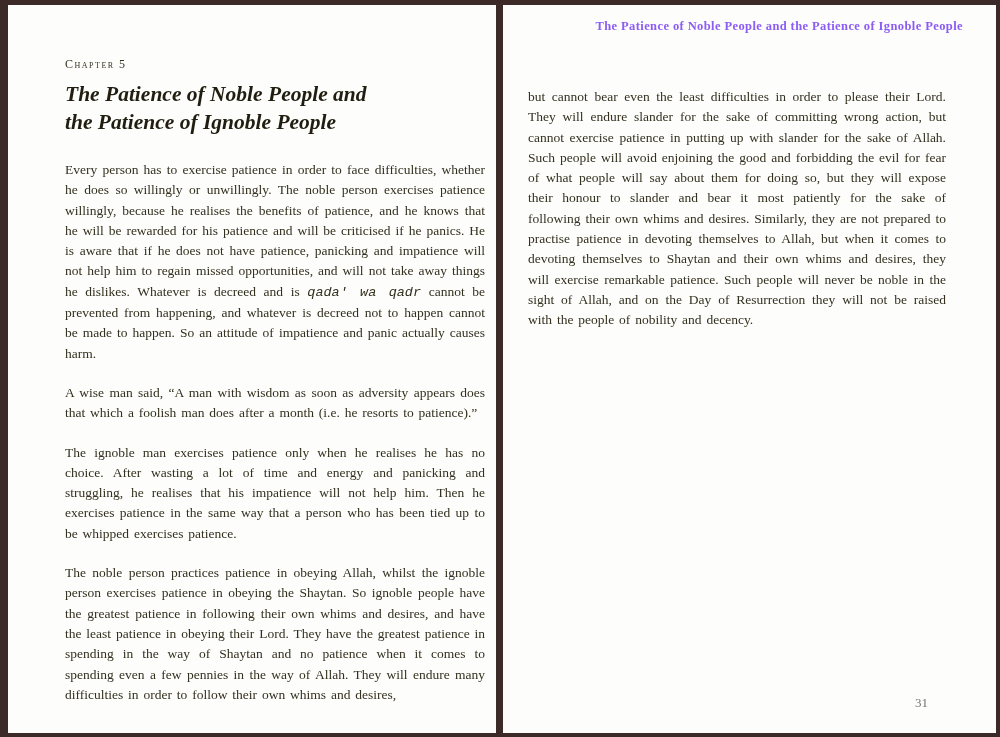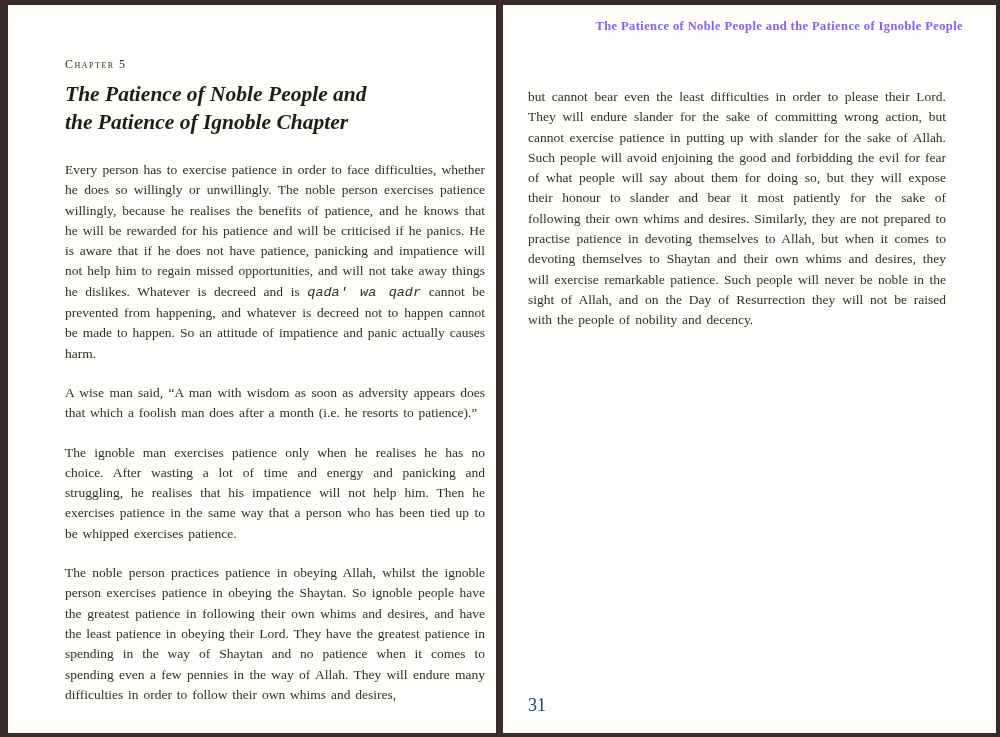--- a/index.html
+++ b/index.html
@@ -80,35 +80,35 @@
     top: 50px;
     width: 418px;
     color: #2f2c1f;
     margin-top: 32px;
   }
   .page-number {
     position: absolute;
     left: 520px;
     top: 690px;
     width: 400px;
-    text-align: left;
-    font-size: 18px;
-    color: #0c4a6e;
+    text-align: right;
+    font-size: 13px;
+    color: #737373;
   }
 </style>
 </head>
 <body>
 
 <div class="spread">
 
   <div class="spine"></div>
 
   <div class="left-content">
     <div class="chapter-label">Chapter 5</div>
-    <h1 class="chapter-title"><span>The Patience of Noble People and</span><br><span>the Patience of Ignoble Chapter</span></h1>
+    <h1 class="chapter-title"><span>The Patience of Noble People and</span><br><span>the Patience of Ignoble People</span></h1>
     <div class="body-text">
       <p><span>Every person has to exercise patience in order to face difficulties, whether he does so willingly or unwillingly. The noble person exercises patience willingly, because he realises the benefits of patience, and he knows that he will be rewarded for his patience and will be criticised if he panics. He is aware that if he does not have patience, panicking and impatience will not help him to regain missed opportunities, and will not take away things he dislikes. Whatever is decreed and is </span><i>qada' wa qadr</i><span> cannot be prevented from happening, and whatever is decreed not to happen cannot be made to happen. So an attitude of impatience and panic actually causes harm.</span></p>
       <p><span>A wise man said, “A man with wisdom as soon as adversity appears does that which a foolish man does after a month (i.e. he resorts to patience).”</span></p>
       <p><span>The ignoble man exercises patience only when he realises he has no choice. After wasting a lot of time and energy and panicking and struggling, he realises that his impatience will not help him. Then he exercises patience in the same way that a person who has been tied up to be whipped exercises patience.</span></p>
       <p><span>The noble person practices patience in obeying Allah, whilst the ignoble person exercises patience in obeying the Shaytan. So ignoble people have the greatest patience in following their own whims and desires, and have the least patience in obeying their Lord. They have the greatest patience in spending in the way of Shaytan and no patience when it comes to spending even a few pennies in the way of Allah. They will endure many difficulties in order to follow their own whims and desires,</span></p>
     </div>
   </div>
 
   <div class="running-header">The Patience of Noble People and the Patience of Ignoble People</div>
 

